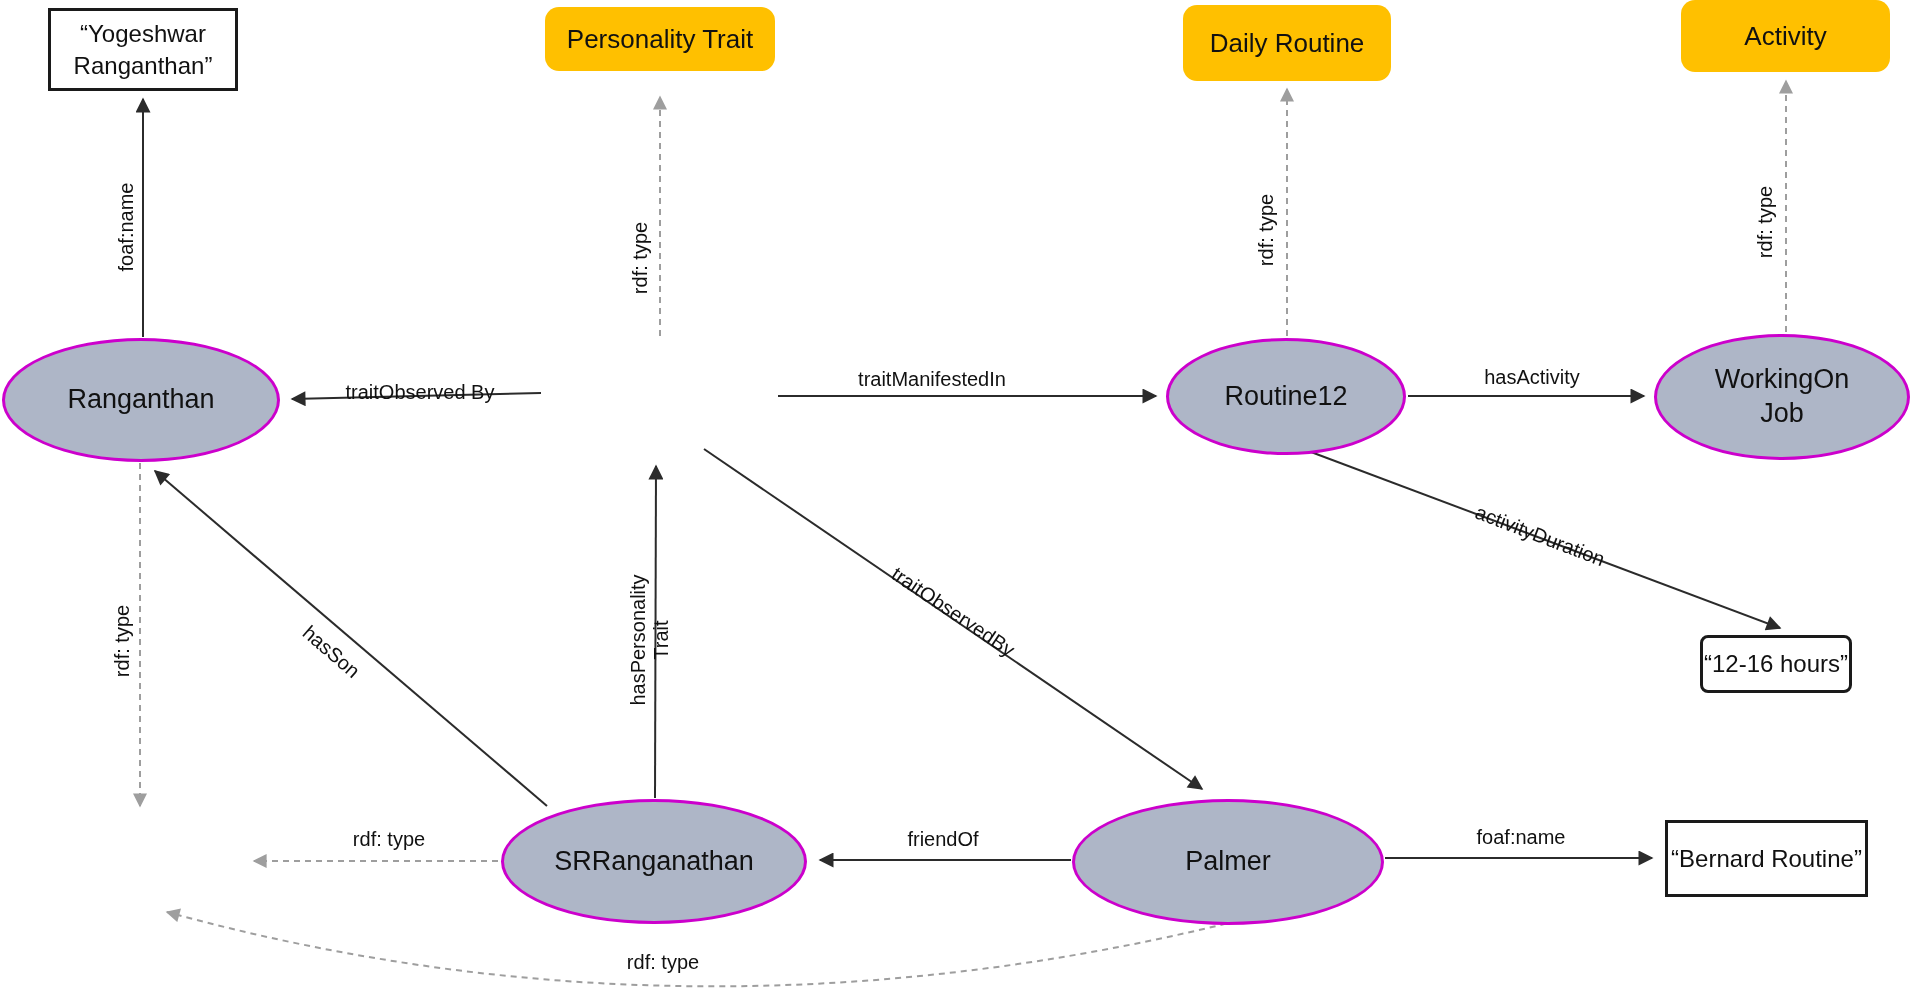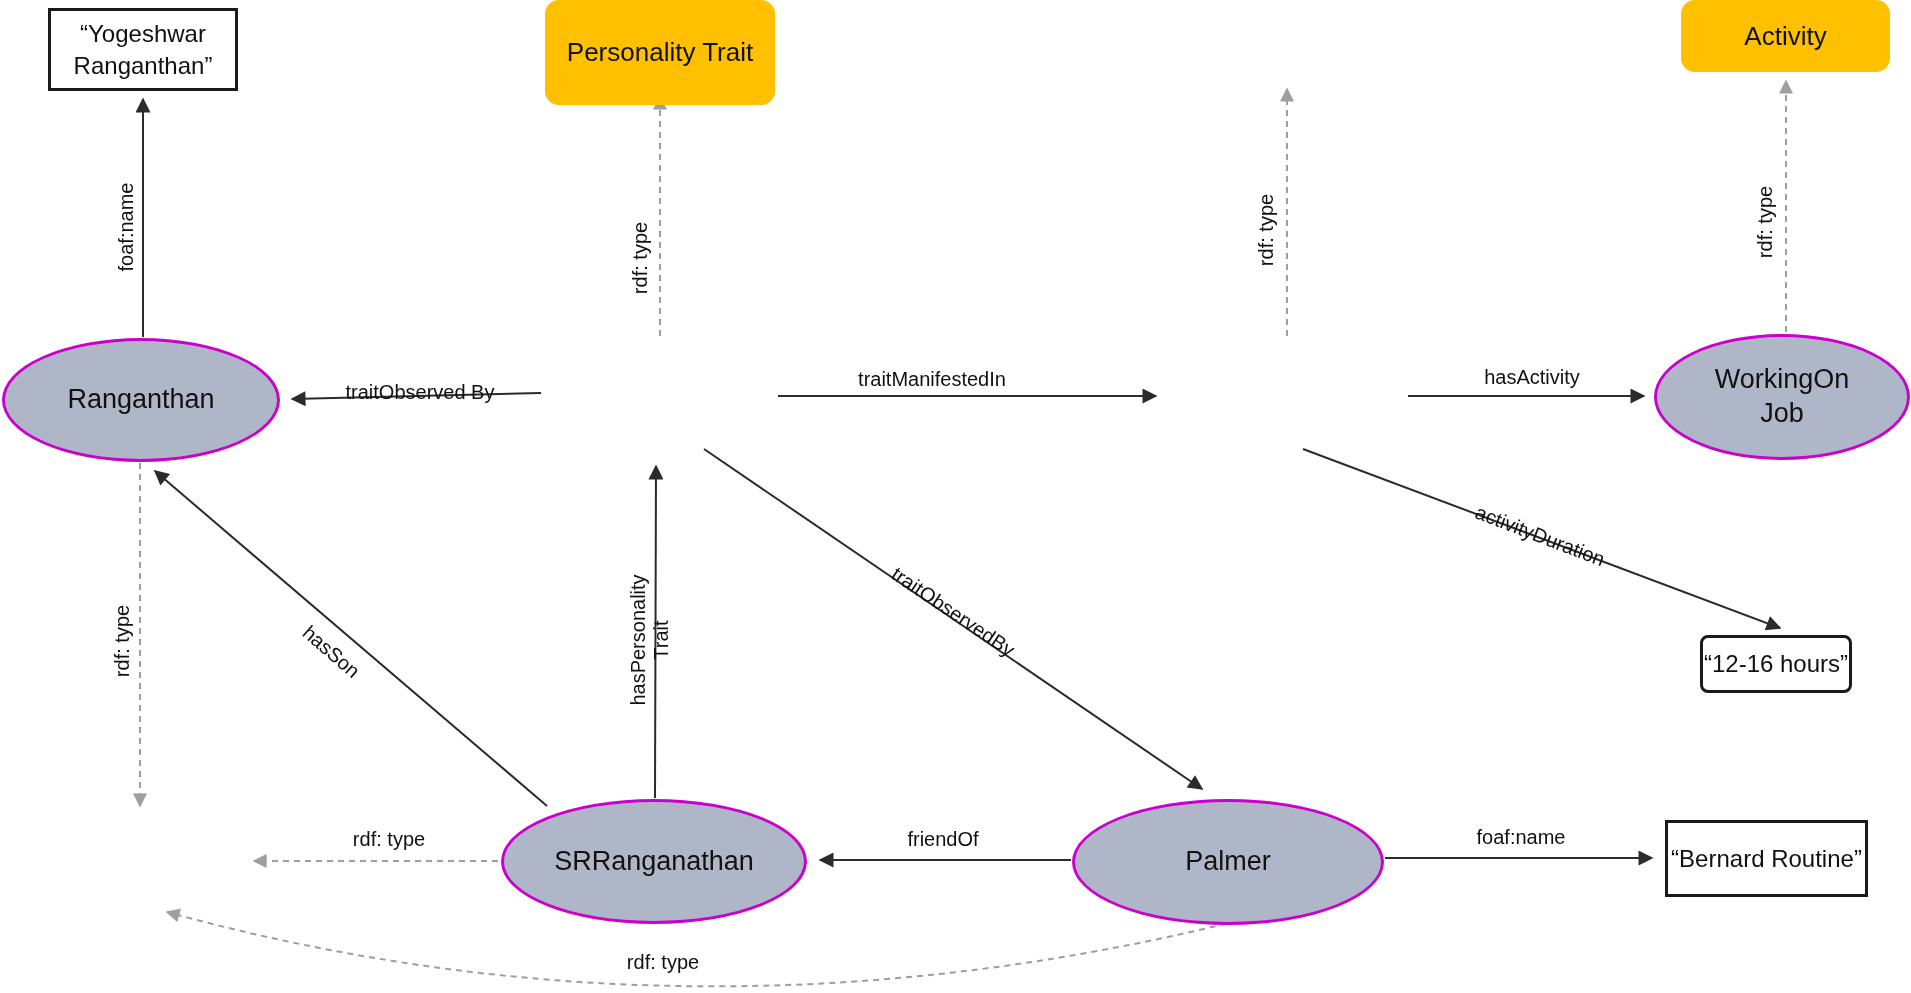--- a/index.html
+++ b/index.html
@@ -70,29 +70,35 @@
   <div class="node literal-box" style="left:48px; top:8px; width:190px; height:83px; padding:0 10px;">
     <span style="white-space:normal;">“Yogeshwar Ranganthan”</span>
   </div>
   <div class="node literal-box" style="left:1700px; top:635px; width:152px; height:58px;border-radius:8px;">
     <span>“12-16 hours”</span>
   </div>
   <div class="node literal-box" style="left:1665px; top:820px; width:203px; height:77px;">
     <span>“Bernard Routine”</span>
   </div>
 
-  <div class="node class-box" style="left:545px; top:0; width:230px; height:105px;">
+  <div class="node class-box" style="left:545px; top:7px; width:230px; height:64px;">
     <span>Personality Trait</span>
+  </div>
+  <div class="node class-box" style="left:1183px; top:5px; width:208px; height:76px;">
+    <span>Daily Routine</span>
   </div>
   <div class="node class-box" style="left:1681px; top:0px; width:209px; height:72px;">
     <span>Activity</span>
   </div>
 
   <div class="node instance-ellipse" style="left:2px; top:338px; width:278px; height:124px;">
     <span>Ranganthan</span>
+  </div>
+  <div class="node instance-ellipse" style="left:1166px; top:338px; width:240px; height:117px;">
+    <span>Routine12</span>
   </div>
   <div class="node instance-ellipse" style="left:1654px; top:334px; width:256px; height:126px; padding:0 45px;">
     <span style="white-space:normal;">WorkingOn Job</span>
   </div>
   <div class="node instance-ellipse" style="left:501px; top:799px; width:306px; height:125px;">
     <span>SRRanganathan</span>
   </div>
   <div class="node instance-ellipse" style="left:1072px; top:799px; width:312px; height:126px;">
     <span>Palmer</span>
   </div>

